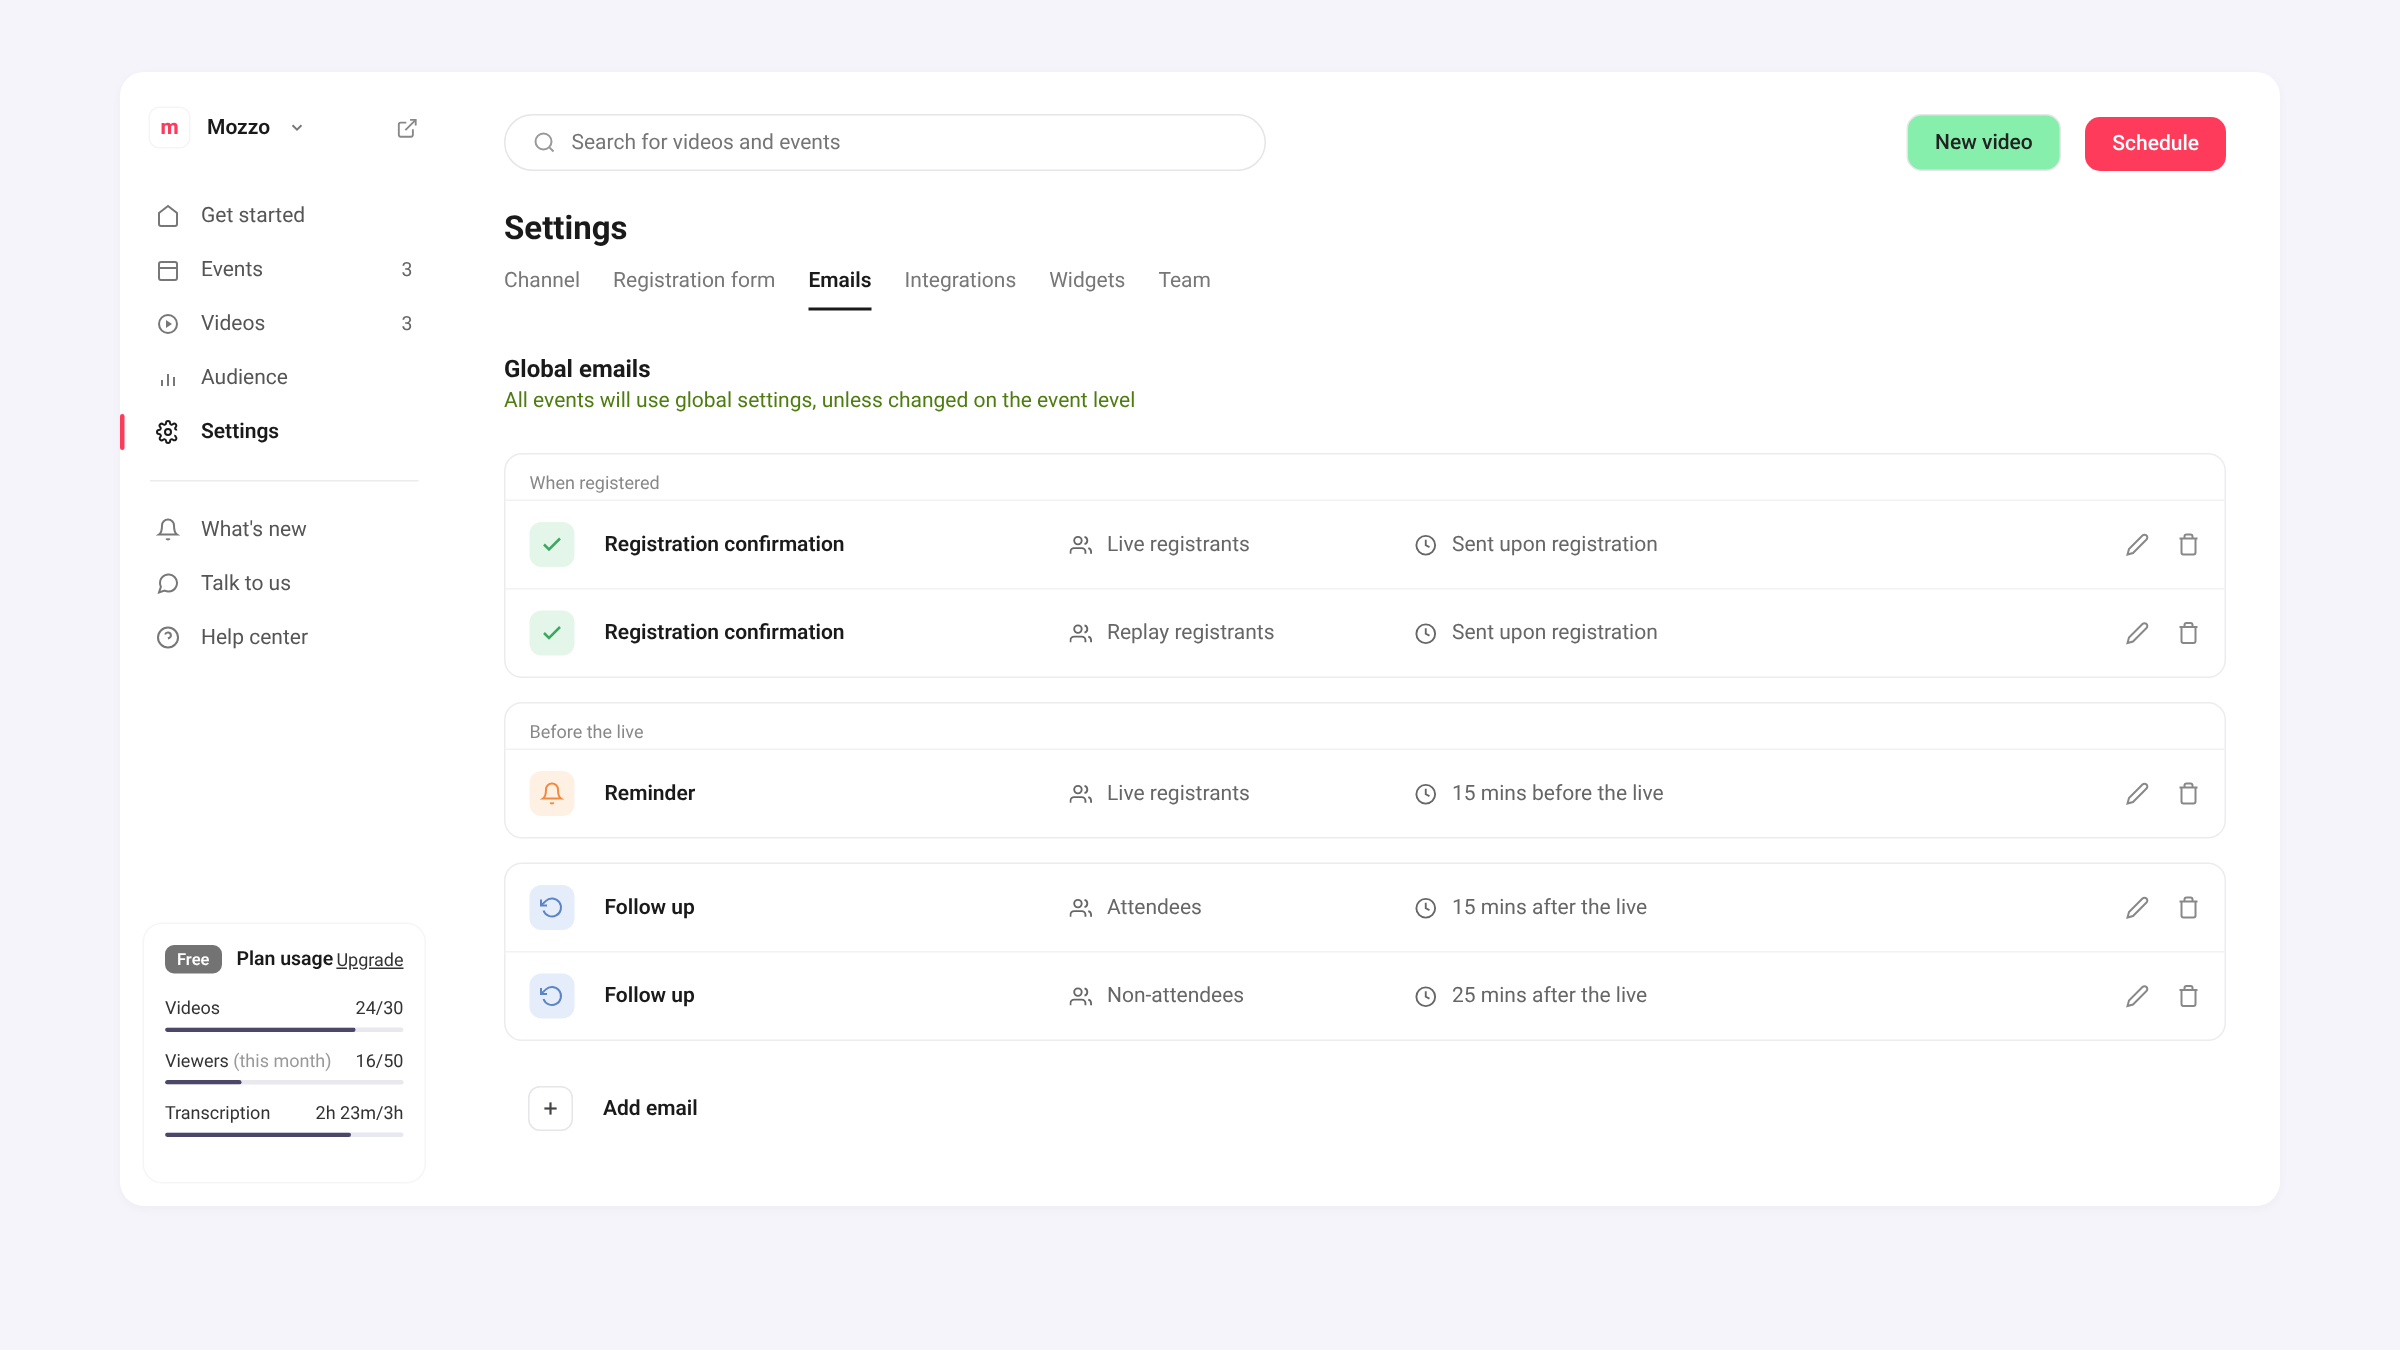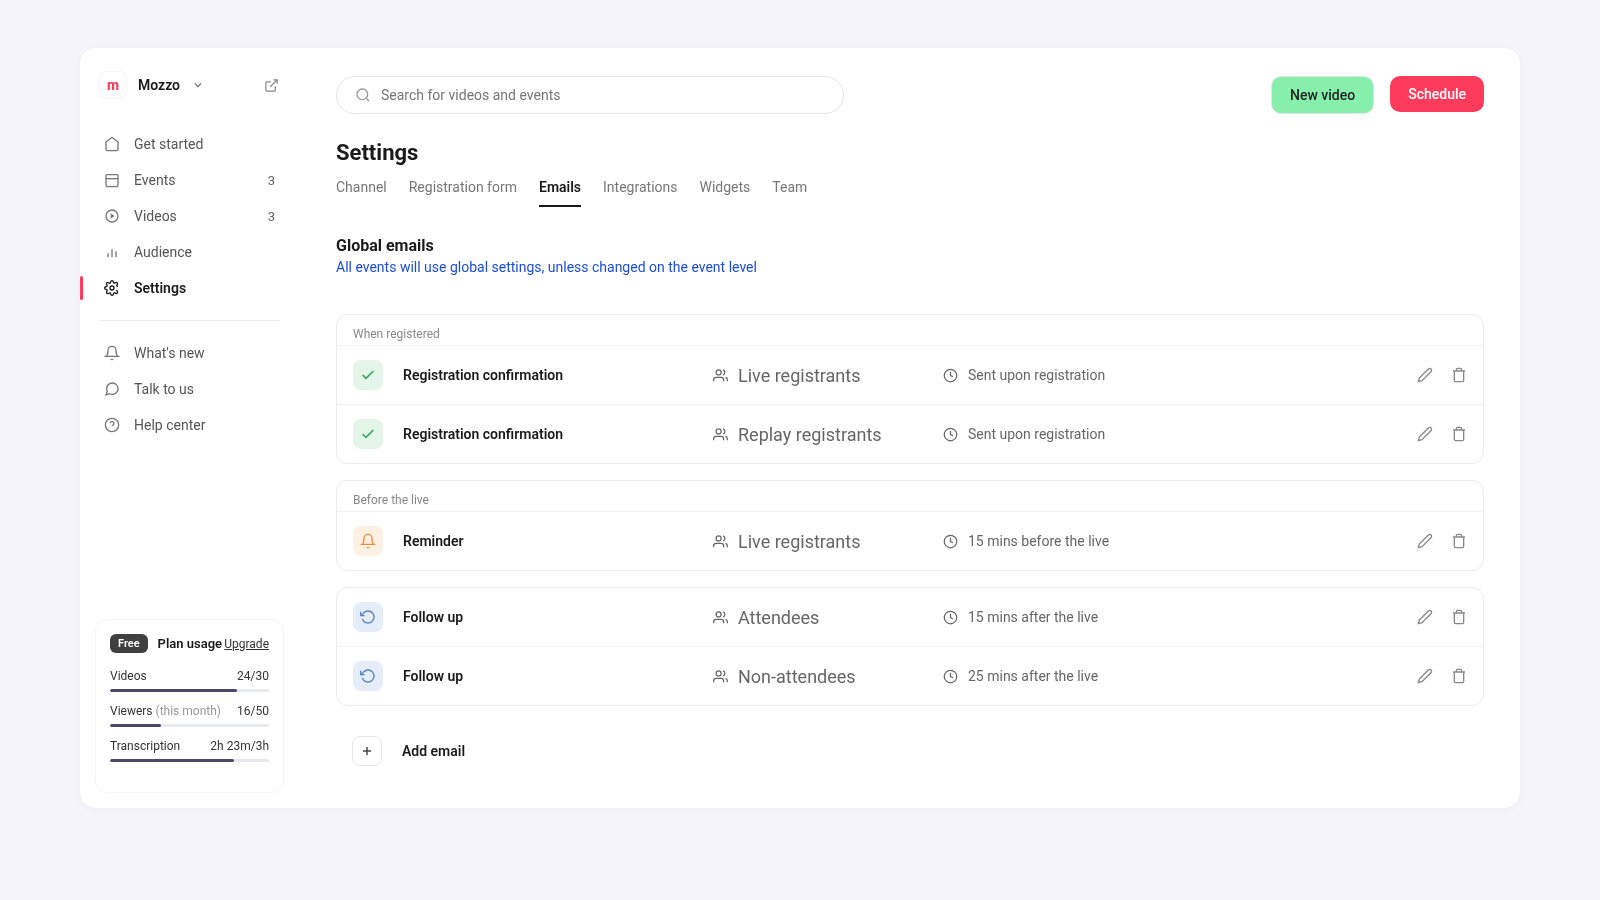--- a/index.html
+++ b/index.html
@@ -18,53 +18,53 @@
 .nav-left { display:flex; align-items:center; gap:14px; }
 .nav-icon { width:16px; height:16px; display:flex; align-items:center; justify-content:center; color:#777; }
 .nav-count { color:#666; font-size:13px; }
 .nav-item.active { color:#1a1a1a; font-weight:600; position:relative; }
 .nav-item.active::before { content:""; position:absolute; left:-16px; top:6px; bottom:6px; width:3px; background:#ff3b5c; border-radius:3px; }
 .nav-item.active .nav-icon { color:#1a1a1a; }
 .divider { height:1px; background:#ececf0; margin:14px 4px; }
 .plan-card { background:#fff; border-radius:12px; padding:14px 14px 18px; margin-top:auto; box-shadow:0 0 0 1px rgba(0,0,0,0.04); }
 .plan-head { display:flex; align-items:center; justify-content:space-between; margin-bottom:16px; }
 .plan-left { display:flex; align-items:center; gap:10px; }
-.free-badge { background:#404040; color:#fff; font-size:11px; font-weight:600; padding:3px 8px; border-radius:6px;text-align:center; }
+.free-badge { background:#737373; color:#fff; font-size:11px; font-weight:600; padding:3px 8px; border-radius:6px;text-align:center; }
 .plan-title { font-size:13px; font-weight:600; color:#1a1a1a; }
 .upgrade { font-size:12px; color:#333; text-decoration:underline; cursor:pointer; }
 .metric { margin-bottom:12px; }
 .metric-row { display:flex; justify-content:space-between; font-size:12px; color:#333; margin-bottom:6px; }
 .metric-sub { color:#999; }
 .bar { height:3px; background:#e8e8ef; border-radius:3px; overflow:hidden; }
 .bar-fill { height:100%; background:#4b4768; border-radius:3px; }
 
 .main { flex:1; padding:28px 36px; }
-.topbar { display:flex; align-items:flex-start; gap:16px; margin-bottom:26px; }
+.topbar { display:flex; align-items:flex-end; gap:16px; margin-bottom:26px; }
 .search { flex:0 0 508px; display:flex; align-items:center; gap:10px; border:1px solid #e5e5ea; border-radius:999px; padding:10px 18px; color:#999; font-size:14px; }
 .search input { border:none; outline:none; flex:1; font-size:14px; background:transparent; }
 .spacer { flex:1; }
 .btn { padding:10px 18px; border-radius:10px; font-size:14px; font-weight:500; cursor:pointer; border:none; }
 .btn-outline { background:#86efac; border:1px solid #e5e5ea; color:#222; }
 .btn-primary { background:#ff3b5c; color:#fff; }
 .page-title { font-size:22px; font-weight:700; color:#1a1a1a; margin-bottom:14px; }
 .tabs { display:flex; gap:22px; border-bottom:1px solid transparent; margin-bottom:28px; }
 .tab { font-size:14px; color:#777; padding-bottom:10px; cursor:pointer; }
 .tab.active { color:#1a1a1a; font-weight:600; border-bottom:2px solid #1a1a1a; }
 .section-title { font-size:16px; font-weight:700; color:#1a1a1a; margin-bottom:4px; }
-.section-desc { font-size:14px; color:#1d4ed8; margin-bottom:39px; }
+.section-desc { font-size:14px; color:#4d7c0f; margin-bottom:27px; }
 .email-group { border:1px solid #ececf0; border-radius:12px; margin-bottom:16px; overflow:hidden; }
 .group-head { font-size:12px; color:#888; padding:12px 16px 4px; }
 .email-row { display:flex; align-items:center; padding:14px 16px; border-top:1px solid #f2f2f5; }
 .email-row:first-of-type { border-top:none; }
 .row-icon { width:30px; height:30px; border-radius:8px; display:flex; align-items:center; justify-content:center; margin-right:20px; }
 .ic-check { background:#e4f5e9; color:#3da85f; }
 .ic-bell { background:#fff0e4; color:#f08a3e; }
 .ic-replay { background:#e4edf9; color:#5c85c7; }
 .row-title { flex:0 0 310px; font-size:14px; font-weight:600; color:#1a1a1a; }
-.row-aud { flex:0 0 230px; display:flex; align-items:center; gap:10px; color:#666; font-size:18px; }
+.row-aud { flex:0 0 230px; display:flex; align-items:center; gap:10px; color:#666; font-size:14px; }
 .row-time { flex:1; display:flex; align-items:center; gap:10px; color:#666; font-size:14px; }
 .row-actions { display:flex; gap:18px; color:#888; }
 .row-actions svg { cursor:pointer; }
 .add-row { display:flex; align-items:center; gap:20px; padding:14px 16px; cursor:pointer; }
 .add-btn { width:30px; height:30px; border:1px solid #e5e5ea; border-radius:8px; display:flex; align-items:center; justify-content:center; color:#444; }
 .add-label { font-size:14px; font-weight:600; color:#1a1a1a; }
 svg { display:block; }
 </style>
 </head>
 <body>

